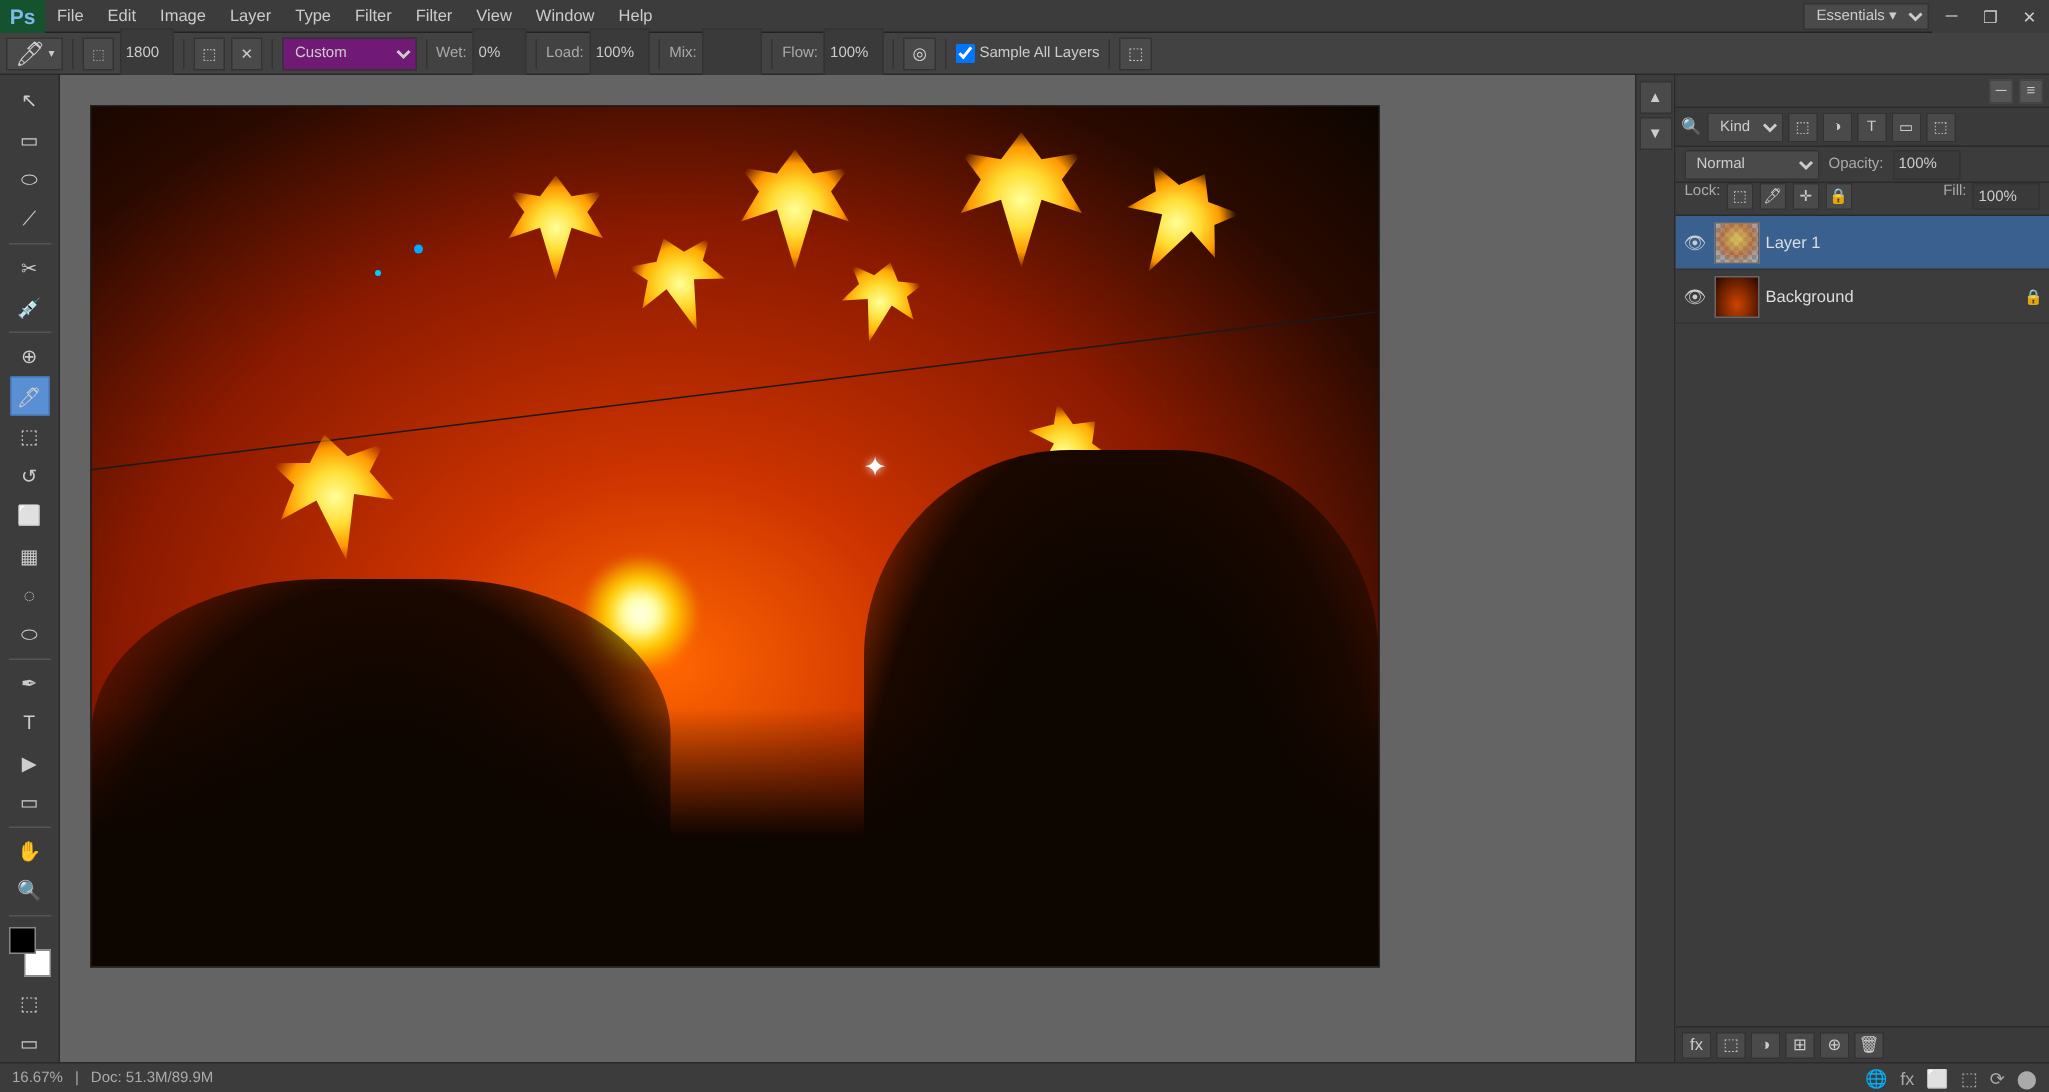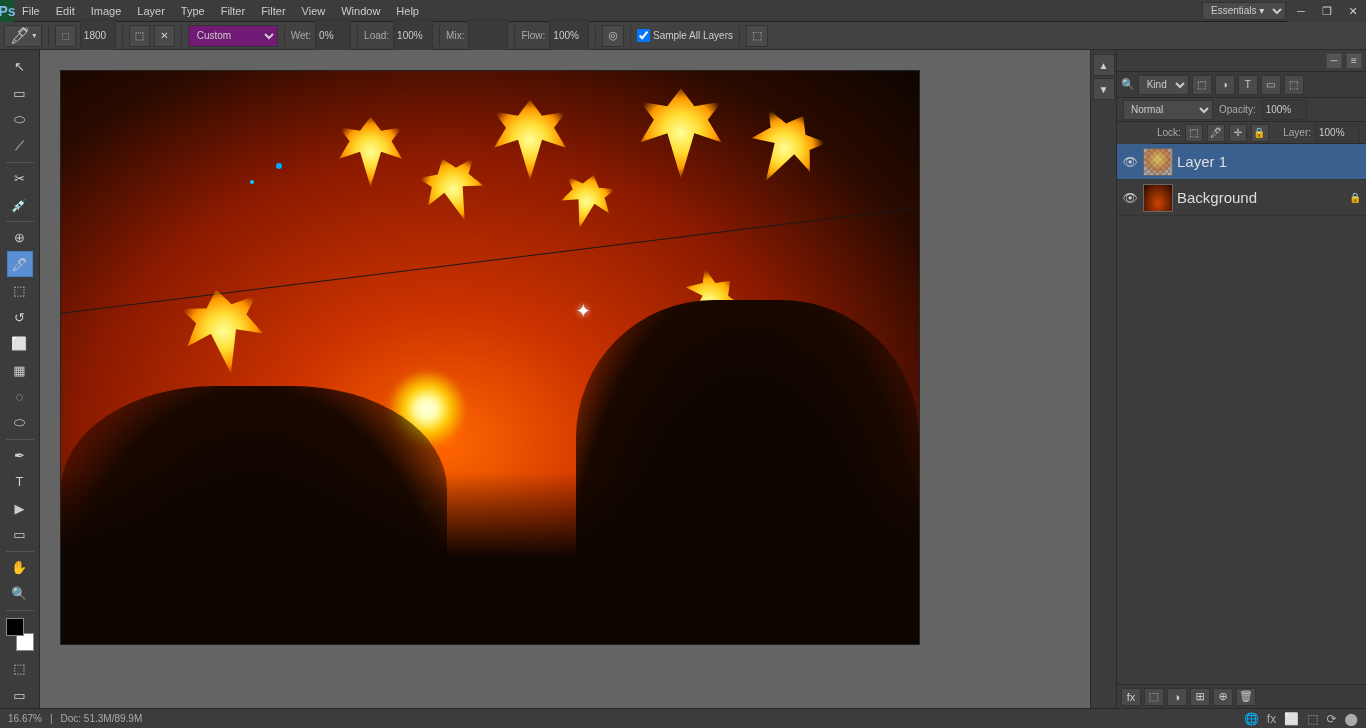--- a/index.html
+++ b/index.html
@@ -3,21 +3,21 @@
   <meta charset="utf-8">
   <style>
     * { margin: 0; padding: 0; box-sizing: border-box; }
     body { width: 1366px; height: 728px; background: #535353; font-family: 'Arial', sans-serif; font-size: 11px; color: #ccc; overflow: hidden; }
 
     
     #menu-bar {
       width: 100%; height: 22px; background: #3c3c3c; display: flex; align-items: center;
       border-bottom: 1px solid #222;
     }
-    #app-icon { width: 14px; height: 22px; display: flex; align-items: center; justify-content: center; background: #14532d; }
+    #app-icon { width: 30px; height: 22px; display: flex; align-items: center; justify-content: center; background: #14532d; }
     #app-icon span { color: #7db9e8; font-weight: bold; font-size: 14px; }
     .menu-item { padding: 0 8px; height: 22px; line-height: 22px; cursor: pointer; font-size: 11px; color: #ccc; }
 
     
     #toolbar {
       width: 100%; height: 28px; background: #424242; display: flex; align-items: center;
       padding: 0 4px; gap: 4px; border-bottom: 1px solid #2a2a2a;
     }
     .toolbar-btn { height: 22px; background: #4a4a4a; border: 1px solid #333; color: #ccc; font-size: 10px; padding: 0 5px; cursor: pointer; display: flex; align-items: center; gap: 2px; }
     .toolbar-select { height: 22px; background: #701a75; border: 1px solid #333; color: #ccc; font-size: 10px; padding: 0 4px; cursor: pointer; }
@@ -113,22 +113,22 @@
 
     #layers-blend {
       height: 24px; display: flex; align-items: center; padding: 0 6px; gap: 6px;
       border-bottom: 1px solid #2a2a2a; background: #3c3c3c;
     }
     .blend-select { height: 20px; background: #4a4a4a; border: 1px solid #333; color: #ccc; font-size: 10px; padding: 0 3px; width: 90px; }
     .opacity-label { font-size: 10px; color: #aaa; }
     .opacity-value { height: 20px; background: #3a3a3a; border: 1px solid #333; color: #ccc; font-size: 10px; padding: 0 3px; width: 45px; }
 
     #layers-lock {
-      height: 22px; display: flex; align-items: center; padding: 0 6px; gap: 4px;
-      border-bottom: 1px solid #2a2a2a; background: #3c3c3c; margin-left: 34px;
+      height: 22px; display: flex; padding: 0 6px; gap: 4px;
+      border-bottom: 1px solid #2a2a2a; background: #3c3c3c;
     }
     .lock-label { font-size: 10px; color: #aaa; }
     .lock-btn { width: 18px; height: 18px; background: #4a4a4a; border: 1px solid #333; color: #ccc; font-size: 10px; display: flex; align-items: center; justify-content: center; cursor: pointer; }
     .fill-label { font-size: 10px; color: #aaa; margin-left: auto; }
     .fill-value { height: 18px; background: #3a3a3a; border: 1px solid #333; color: #ccc; font-size: 10px; padding: 0 3px; width: 45px; }
 
     #layers-list { flex: 1; overflow-y: auto; background: #3c3c3c; }
     .layer-row {
       height: 36px; display: flex; align-items: center; padding: 0 4px; gap: 4px;
       border-bottom: 1px solid #333; cursor: pointer;
@@ -141,21 +141,21 @@
     }
     .layer-thumb-checkerboard {
       background-image: linear-gradient(45deg, #888 25%, transparent 25%), linear-gradient(-45deg, #888 25%, transparent 25%), linear-gradient(45deg, transparent 75%, #888 75%), linear-gradient(-45deg, transparent 75%, #888 75%);
       background-size: 6px 6px; background-position: 0 0, 0 3px, 3px -3px, -3px 0px;
       background-color: #aaa;
     }
     .layer-thumb-bg {
       background: radial-gradient(ellipse at 50% 70%, #cc4400, #2a0800);
       width: 100%; height: 100%;
     }
-    .layer-name { font-size: 15px; color: #ddd; flex: 1; }
+    .layer-name { font-size: 11px; color: #ddd; flex: 1; }
     .layer-lock-icon { font-size: 10px; color: #888; }
 
     #layers-footer {
       height: 24px; background: #3a3a3a; border-top: 1px solid #2a2a2a;
       display: flex; align-items: center; padding: 0 4px; gap: 3px;
     }
     .layer-footer-btn { width: 20px; height: 18px; background: #4a4a4a; border: 1px solid #333; color: #ccc; font-size: 11px; display: flex; align-items: center; justify-content: center; cursor: pointer; }
 
     
     #status-bar {
@@ -377,21 +377,21 @@
         <span class="opacity-label">Opacity:</span>
         <input class="opacity-value" value="100%" style="">
       </div>
 
       <div id="layers-lock">
         <span class="lock-label">Lock:</span>
         <div class="lock-btn" title="Lock transparent pixels">⬚</div>
         <div class="lock-btn" title="Lock image pixels">🖊</div>
         <div class="lock-btn" title="Lock position">✛</div>
         <div class="lock-btn" title="Lock all">🔒</div>
-        <span class="fill-label">Layer:</span>
+        <span class="fill-label">Fill:</span>
         <input class="fill-value" value="100%" style="">
       </div>
 
       <div id="layers-list">
 
         <div class="layer-row selected">
           <div class="layer-eye">👁</div>
           <div class="layer-thumb layer-thumb-checkerboard">
             <div style="width:100%;height:100%;background:radial-gradient(circle at 50% 40%,rgba(255,220,50,0.6) 0%,rgba(200,80,0,0.5) 50%,transparent 80%);"></div>
           </div>

